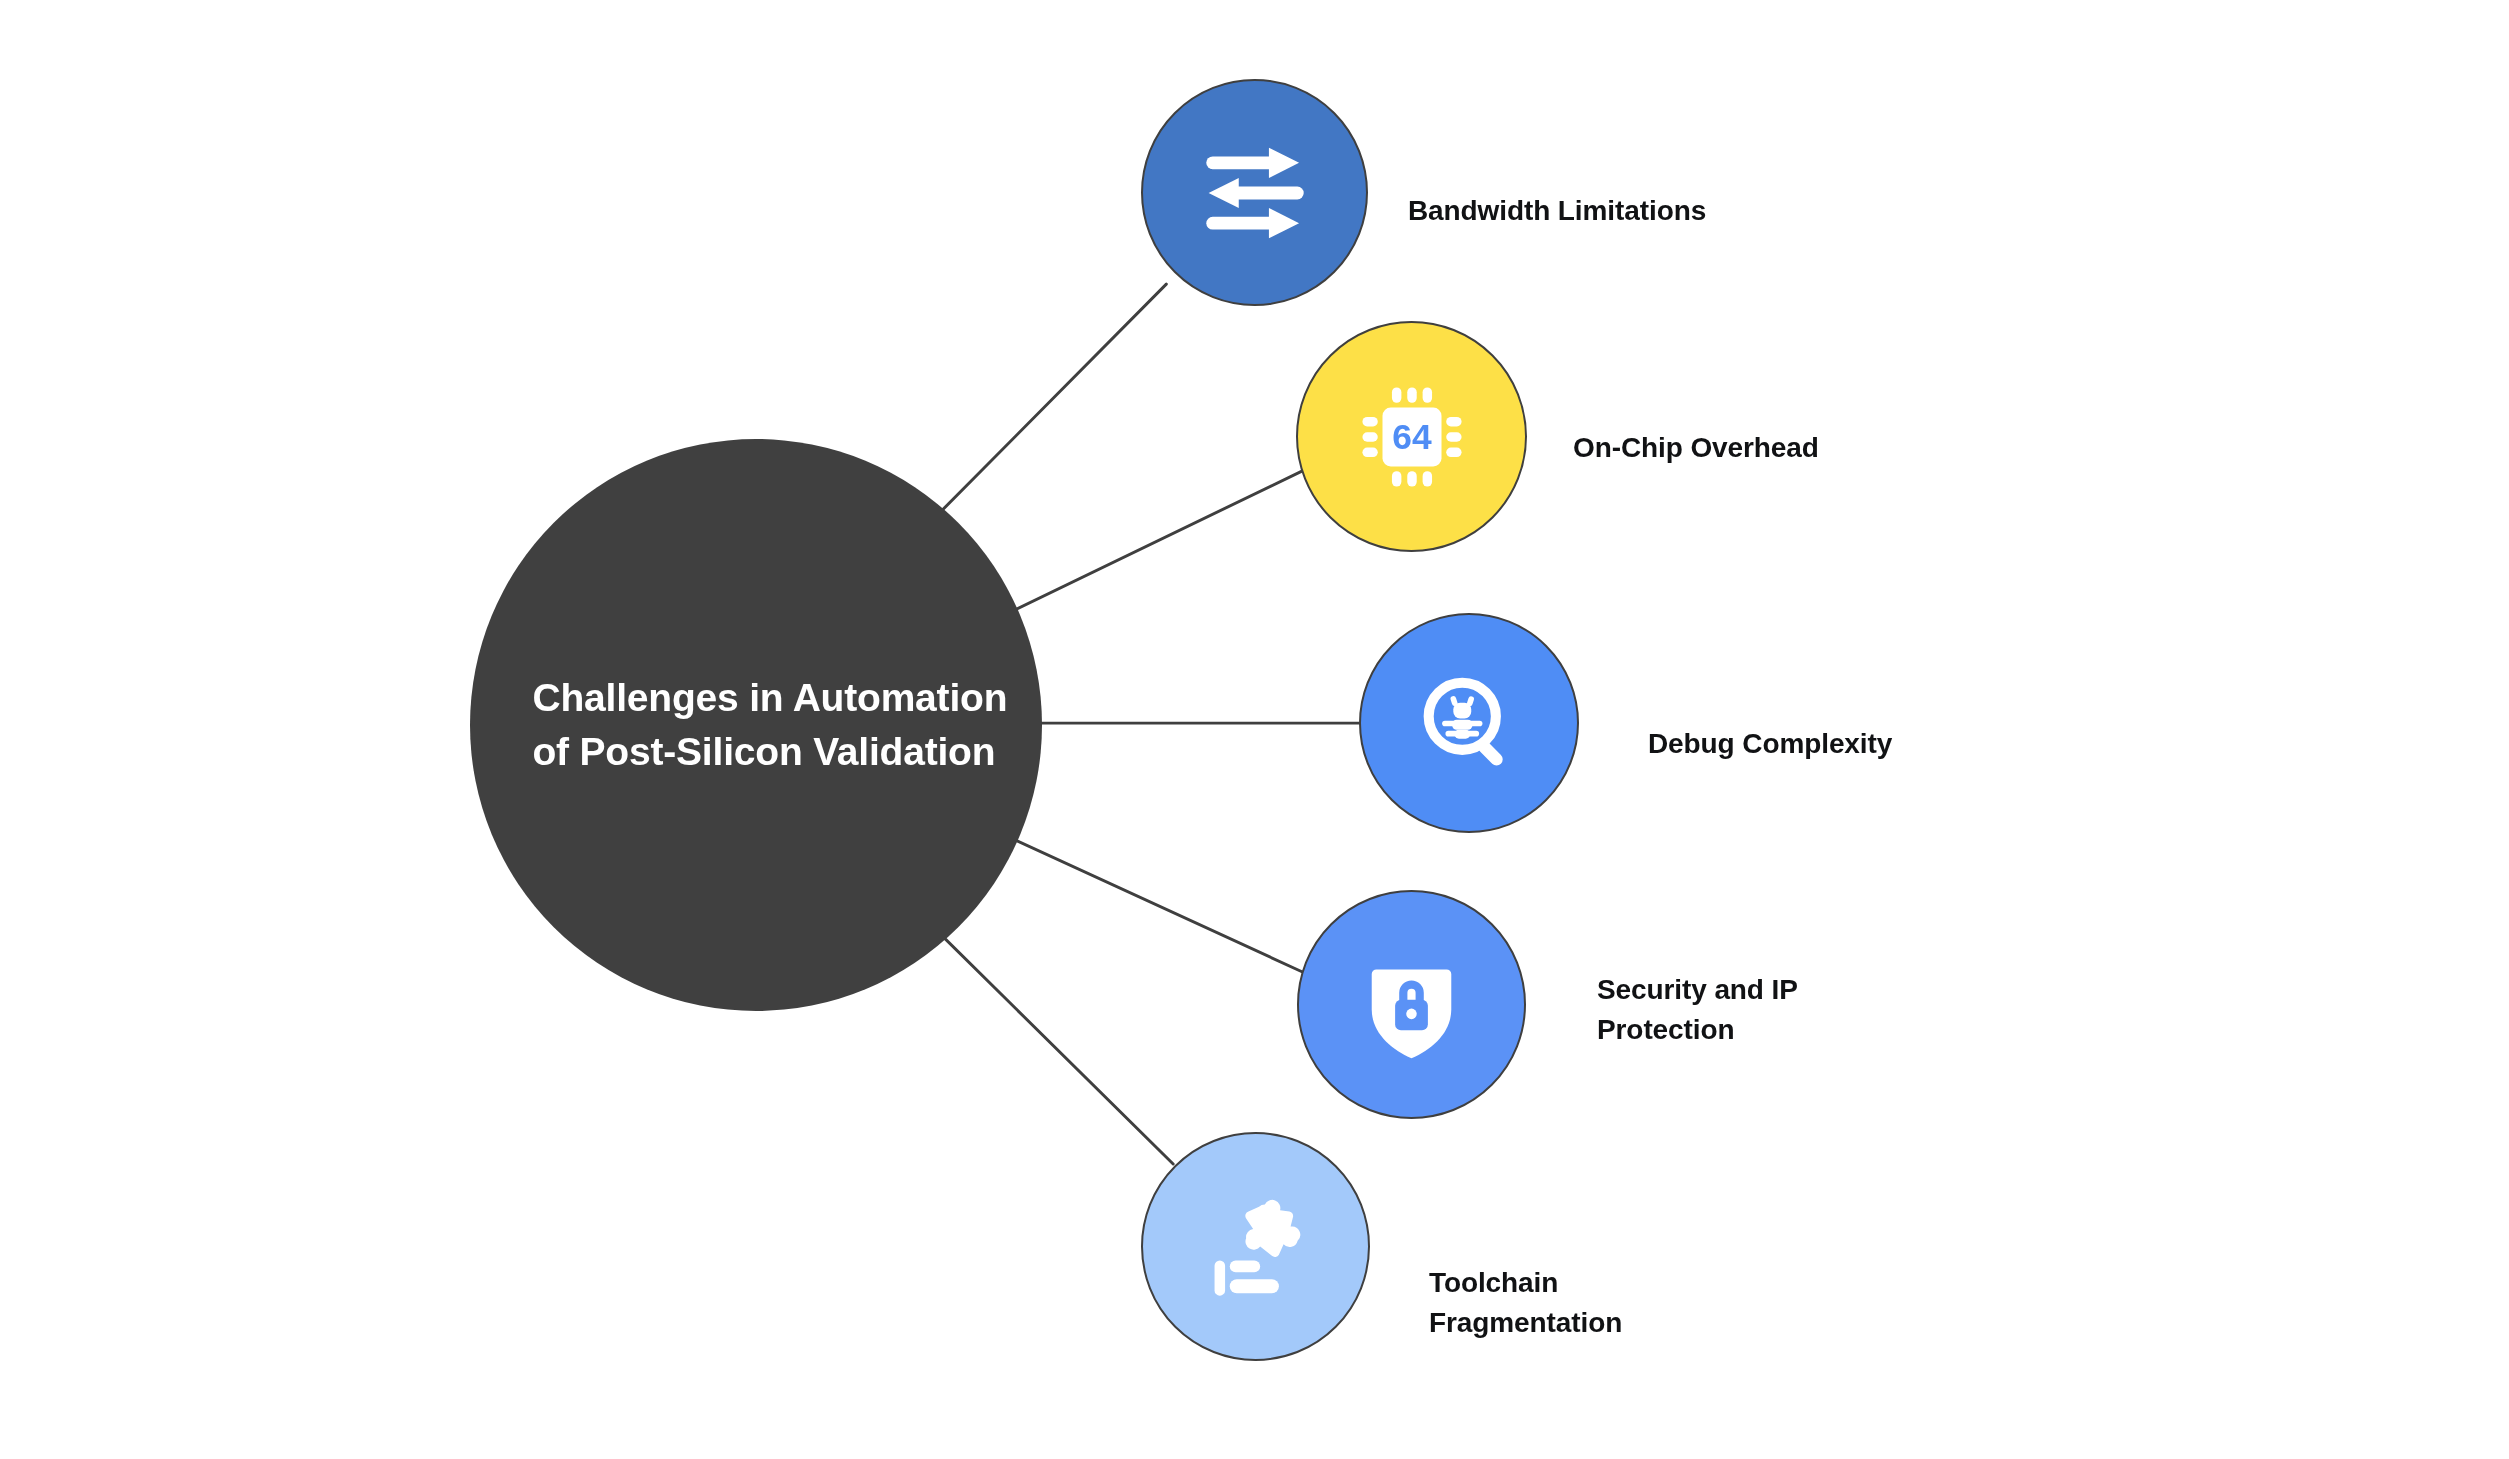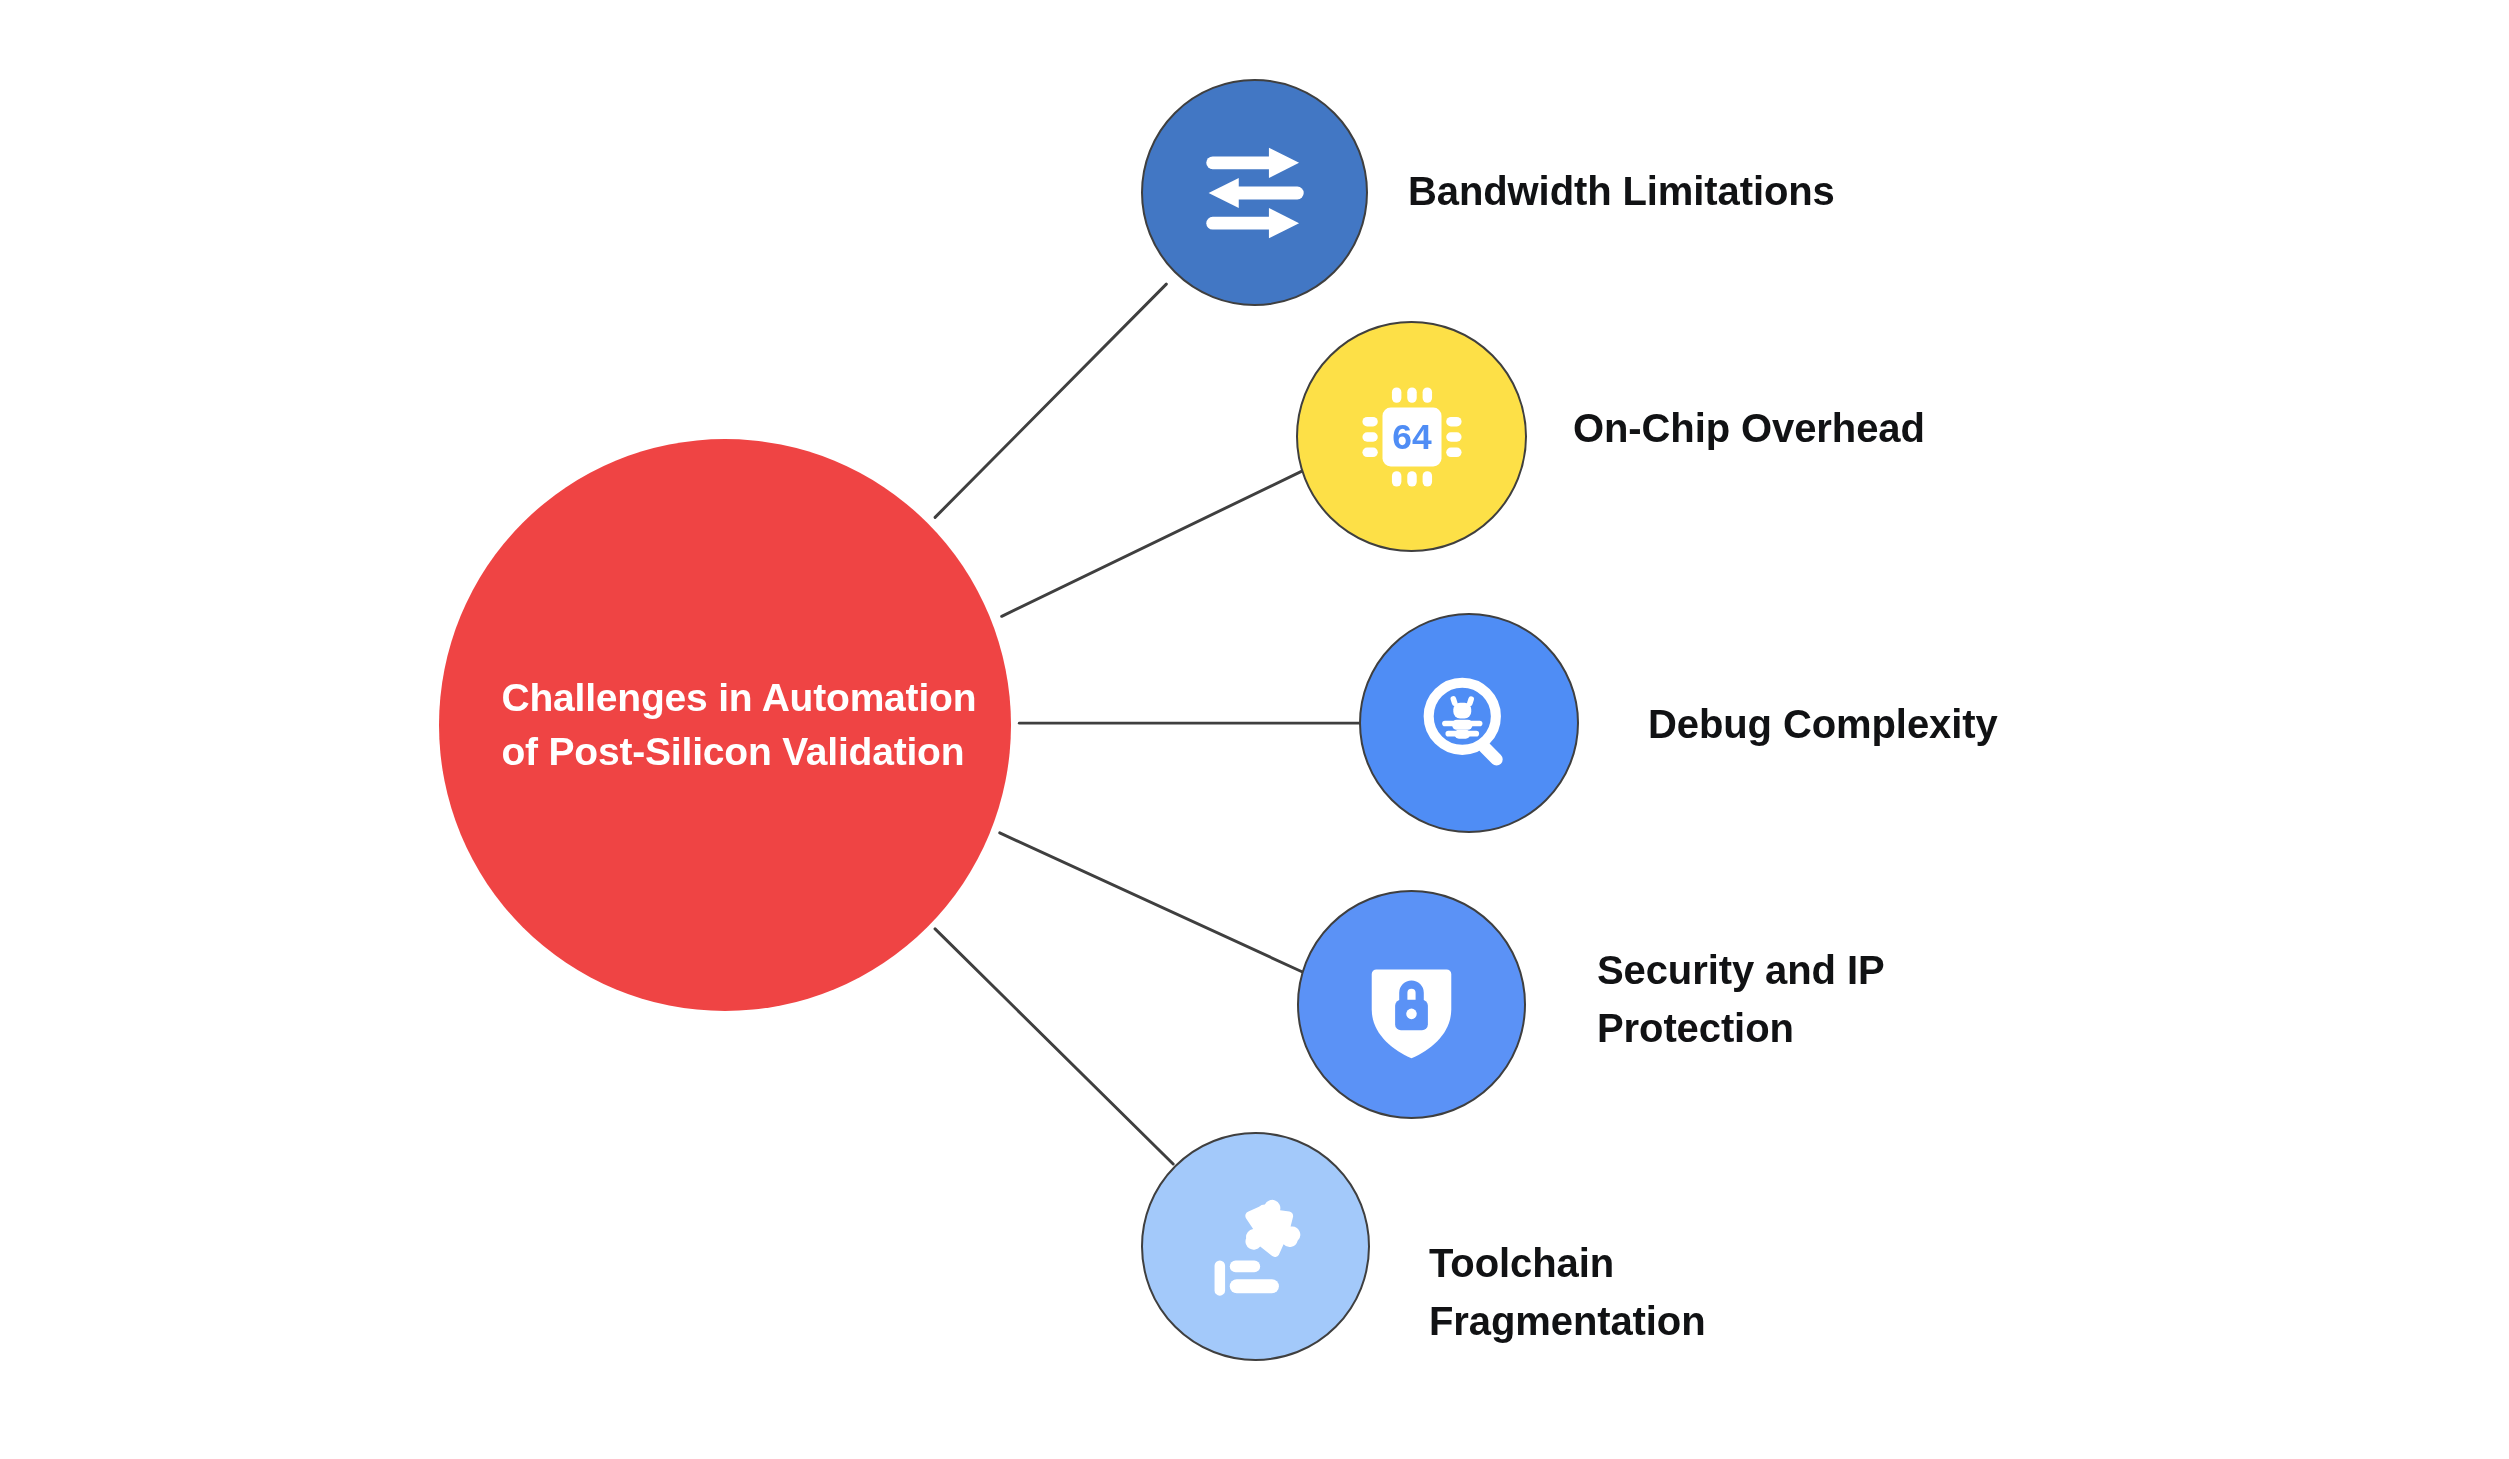--- a/index.html
+++ b/index.html
@@ -59,43 +59,44 @@
     border: 2.9px solid #3f3f3f;
     display: flex;
     align-items: center;
     justify-content: center;
   }
   .node svg { display: block; }
 
   .node-label {
     position: absolute;
     font-weight: 700;
-    font-size: 40px;
+    font-size: 28px;
     line-height: 1.44;
     color: #111214;
     letter-spacing: -0.1px;
     white-space: pre-line;
+    margin-top: 28px;
   }
 </style>
 </head>
 <body>
 
 <div id="diagram">
 
   <svg class="connector-layer" viewBox="0 0 2560 1489" xmlns="http://www.w3.org/2000/svg">
     <g id="connector-group" stroke="#3f3f3f" stroke-width="3" stroke-linecap="round">
         <line x1="954" y1="528" x2="1190" y2="290"></line>
         <line x1="1022" y1="629" x2="1330" y2="480"></line>
         <line x1="1040" y1="738" x2="1387" y2="738"></line>
         <line x1="1020" y1="850" x2="1329" y2="992"></line>
         <line x1="954" y1="948" x2="1197" y2="1188"></line>
       </g>
   </svg>
 
-  <div class="hub" id="hub-circle" style="left: 439px; top: 439px; width: 572px; height: 572px; background: #ef4444;">
+  <div class="hub" id="hub-circle" style="left: 470px; top: 439px; width: 572px; height: 572px; background: #404040;">
     <div class="hub-label" style="color: rgb(255, 255, 255);">Challenges in Automation
 of Post-Silicon Validation</div>
   </div>
 
   <div id="node-layer">
       <div class="node" style="left: 1141px; top: 79px; width: 227px; height: 227px; background: rgb(66, 119, 196); border-color: rgb(63, 63, 63);">
         <svg width="116" height="116" viewBox="0 0 100 100">
           <rect x="8" y="18.5" width="62" height="11" rx="5.5" fill="#ffffff"></rect>
           <path d="M62 11 L88 24 L62 37 Z" fill="#ffffff"></path>
           <rect x="28" y="44.5" width="64" height="11" rx="5.5" fill="#ffffff"></rect>

